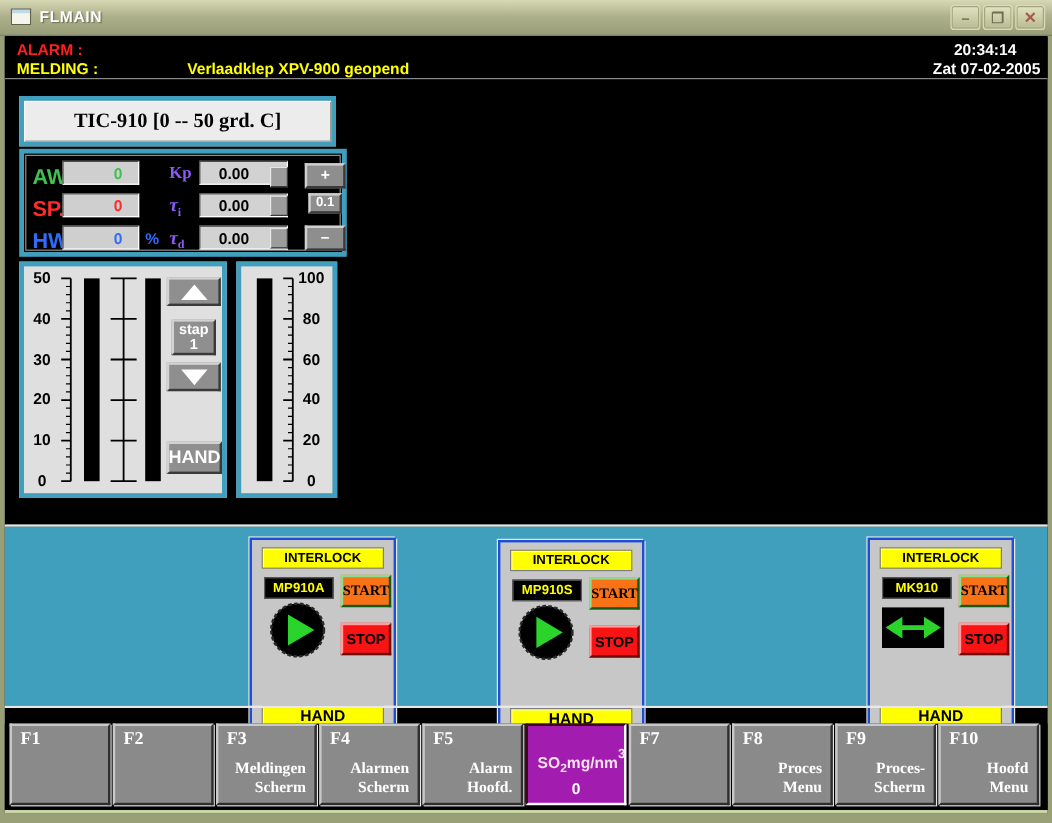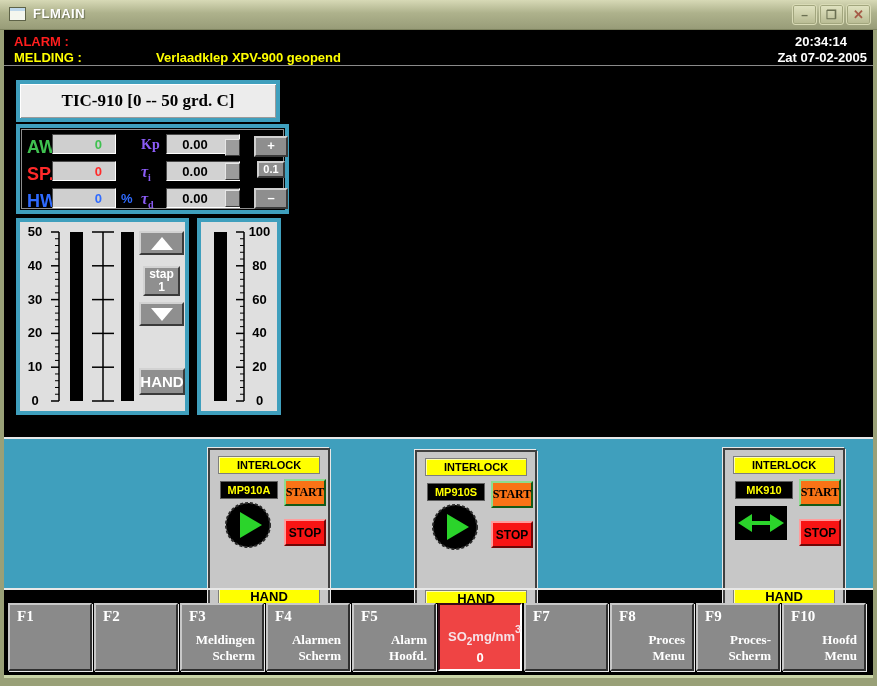--- a/index.html
+++ b/index.html
@@ -105,21 +105,21 @@
     font-weight:bold;
   }
   .tri-up { width:0; height:0; border-left:11px solid transparent; border-right:11px solid transparent; border-bottom:13px solid #FFF; }
   .tri-dn { width:0; height:0; border-left:11px solid transparent; border-right:11px solid transparent; border-top:13px solid #FFF; }
   .stap-txt { font-size:12px; line-height:13px; text-align:center; }
   
   .sep { position:absolute; left:0; width:869px; height:2px; background:#E8E8E8; }
   .tealband { position:absolute; left:0; top:409px; width:869px; height:149px; background:#3F9FBD; }
   .il-panel {
     position:absolute; top:9px; width:122px; height:167px; background:#C7C7C7;
-    border:2px solid #404040; box-shadow:-1px -1px 0 #E8E8E8, 1px 1px 0 #E8E8E8;
+    border:2px solid #1d4ed8; box-shadow:-1px -1px 0 #E8E8E8, 1px 1px 0 #E8E8E8;
   }
   .il-header, .il-hand {
     position:absolute; left:8px; width:102px; height:18px; background:#FFFF00;
     border:1px solid #7E7E7E; box-shadow:inset 1px 1px 0 #FFFFB0;
     color:#000; font-weight:bold; text-align:center;
   }
   .il-header { top:6px; font-size:11px; line-height:16px; }
   .il-hand { bottom:7px; font-size:13px; line-height:16px; }
   .il-tag {
     position:absolute; left:10px; top:31px; width:58px; height:18px; background:#000;
@@ -145,21 +145,21 @@
     position:relative; width:84px; height:68px; background:#8A8A8A;
     border-top:2px solid #C8C8C8; border-left:2px solid #C8C8C8;
     border-bottom:2px solid #2E2E2E; border-right:2px solid #2E2E2E;
     box-shadow:1px 1px 0 #E8E8E8;
     font-family:"Liberation Serif", serif; color:#FFF;
   }
   .fn-key { position:absolute; left:7px; top:3px; font-size:15px; font-weight:bold; }
   .fn-desc { position:absolute; right:7px; bottom:5px; font-size:13px; font-weight:bold;
     text-align:right; line-height:16px; }
   .so2-box {
-    position:relative; width:84px; height:68px; background:#ef4444;
+    position:relative; width:84px; height:68px; background:#a21caf;
     border-top:2px solid #3A0A18; border-left:2px solid #3A0A18;
     border-bottom:2px solid #FFF; border-right:2px solid #FFF;
     color:#F6E2E8; font-size:13px; font-weight:bold;
   }
   .so2-line { position:absolute; left:8px; top:18px; }
   .so2-line sub { font-size:10px; } .so2-line sup { font-size:11px; vertical-align:8px; }
   .so2-val { position:absolute; left:0; right:0; top:45px; text-align:center; color:#FFF; }
   .bottom-light { position:absolute; left:0; top:645px; width:869px; height:3px; background:#C9D4A7; }
 </style>
 </head>

